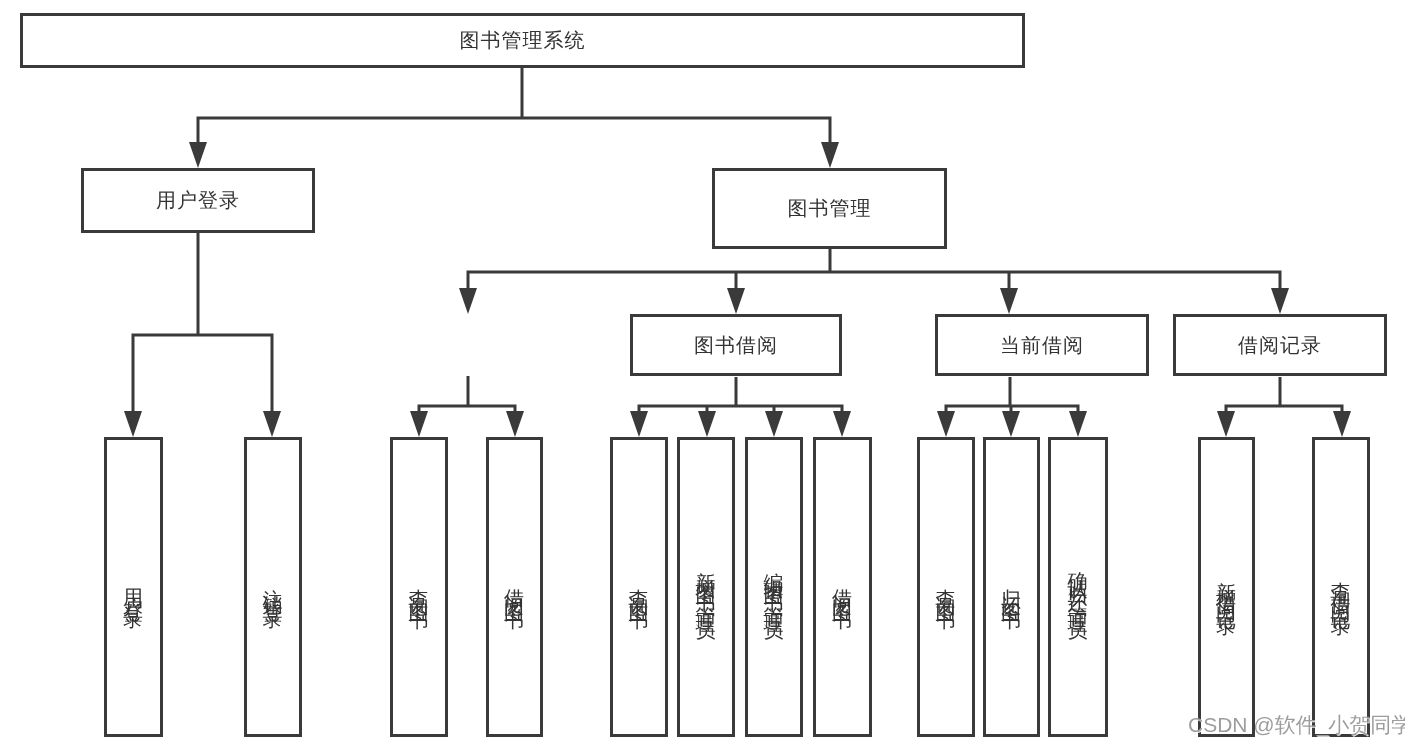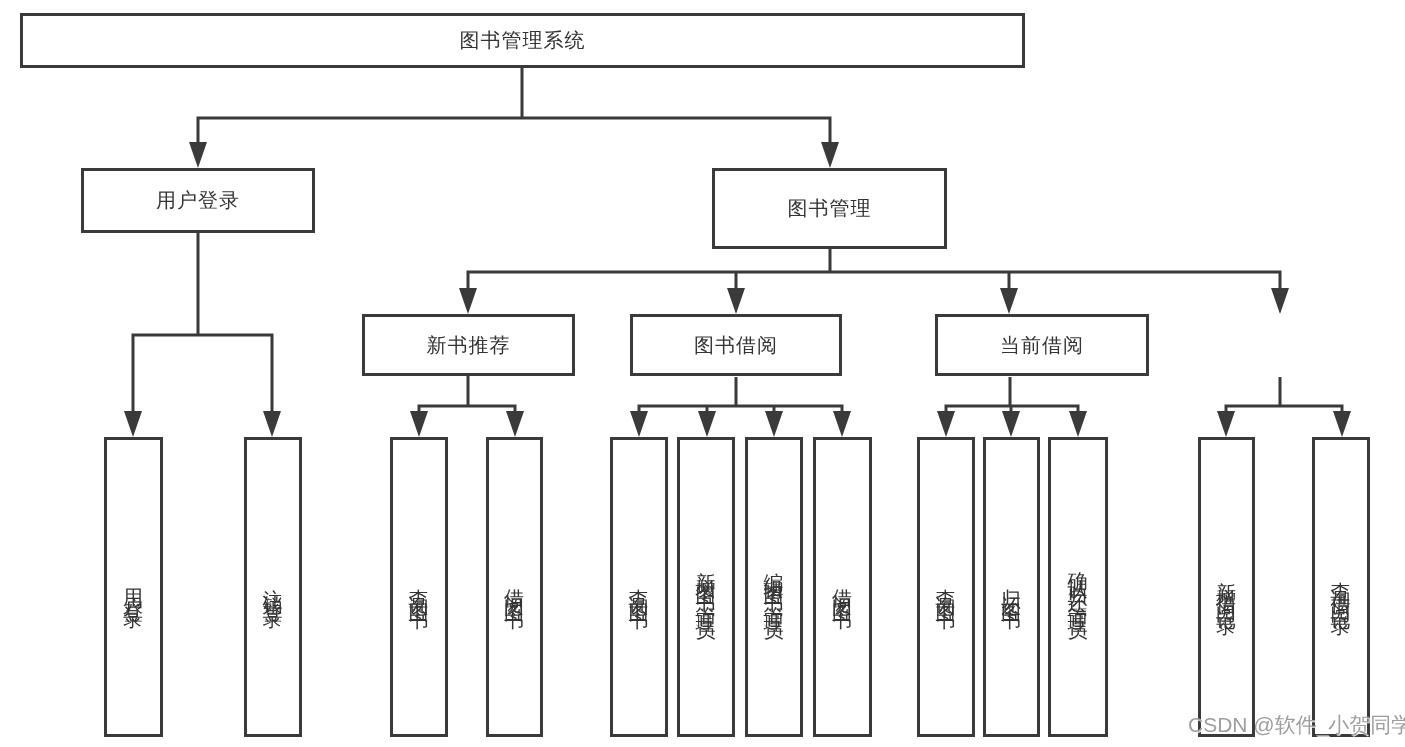--- a/index.html
+++ b/index.html
@@ -84,28 +84,28 @@
     <span class="hlabel">图书管理系统</span>
   </div>
 
   <div class="node" style="left:81px; top:168px; width:234px; height:65px;">
     <span class="hlabel">用户登录</span>
   </div>
   <div class="node" style="left:712px; top:168px; width:235px; height:81px;">
     <span class="hlabel">图书管理</span>
   </div>
 
-  <div class="node" style="left:362px; top:314px; width:213px; height:62px;">
-    <span class="hlabel">新书推荐</span>
-  </div>
   <div class="node" style="left:630px; top:314px; width:212px; height:62px;text-align:right;">
     <span class="hlabel">图书借阅</span>
   </div>
   <div class="node" style="left:903px; top:314px; width:214px; height:62px;margin-left:32px;">
     <span class="hlabel">当前借阅</span>
+  </div>
+  <div class="node" style="left:1173px; top:314px; width:214px; height:62px;">
+    <span class="hlabel">借阅记录</span>
   </div>
 
   <div class="node leaf" style="left:104px; top:437px; width:59px; height:300px;">
     <span class="vlabel">用户登录</span>
   </div>
   <div class="node leaf" style="left:244px; top:437px; width:58px; height:300px;">
     <span class="vlabel">注销登录</span>
   </div>
 
   <div class="node leaf" style="left:390px; top:437px; width:58px; height:300px;">

